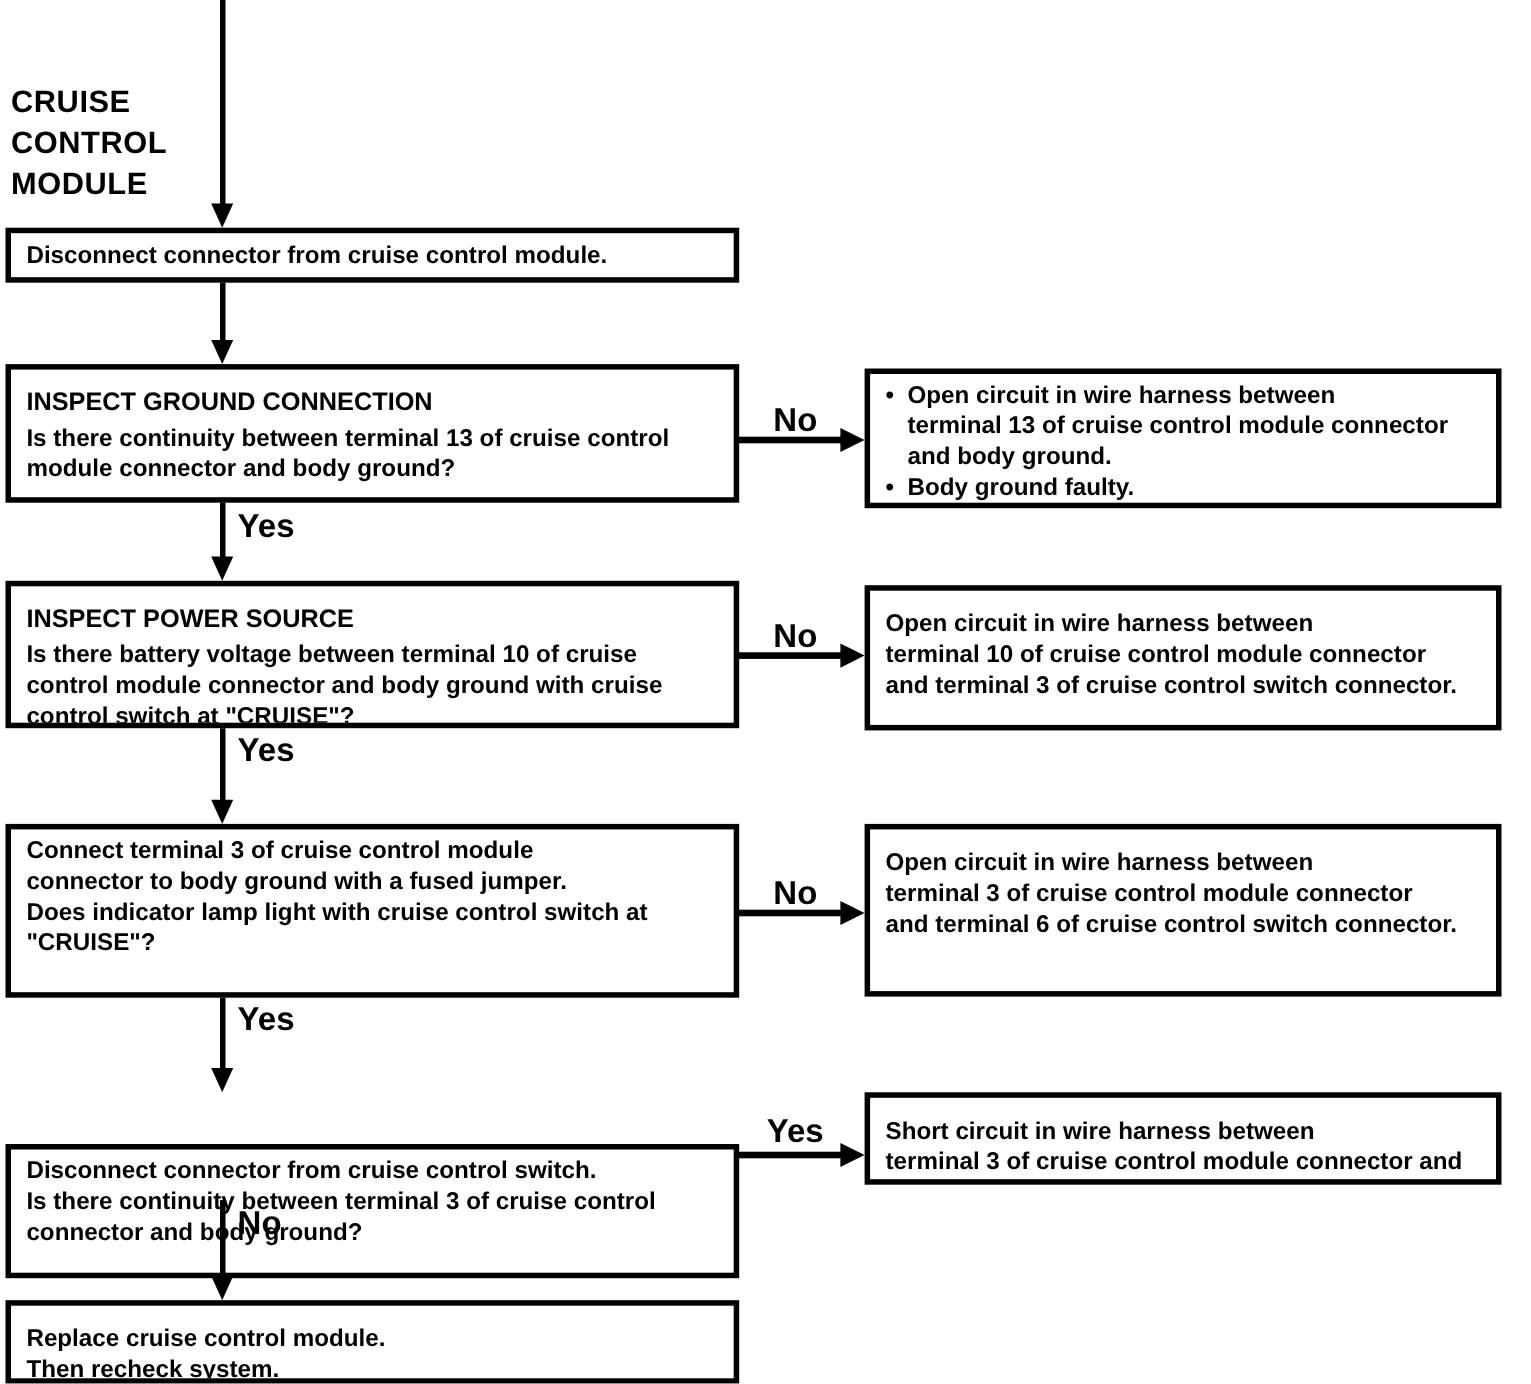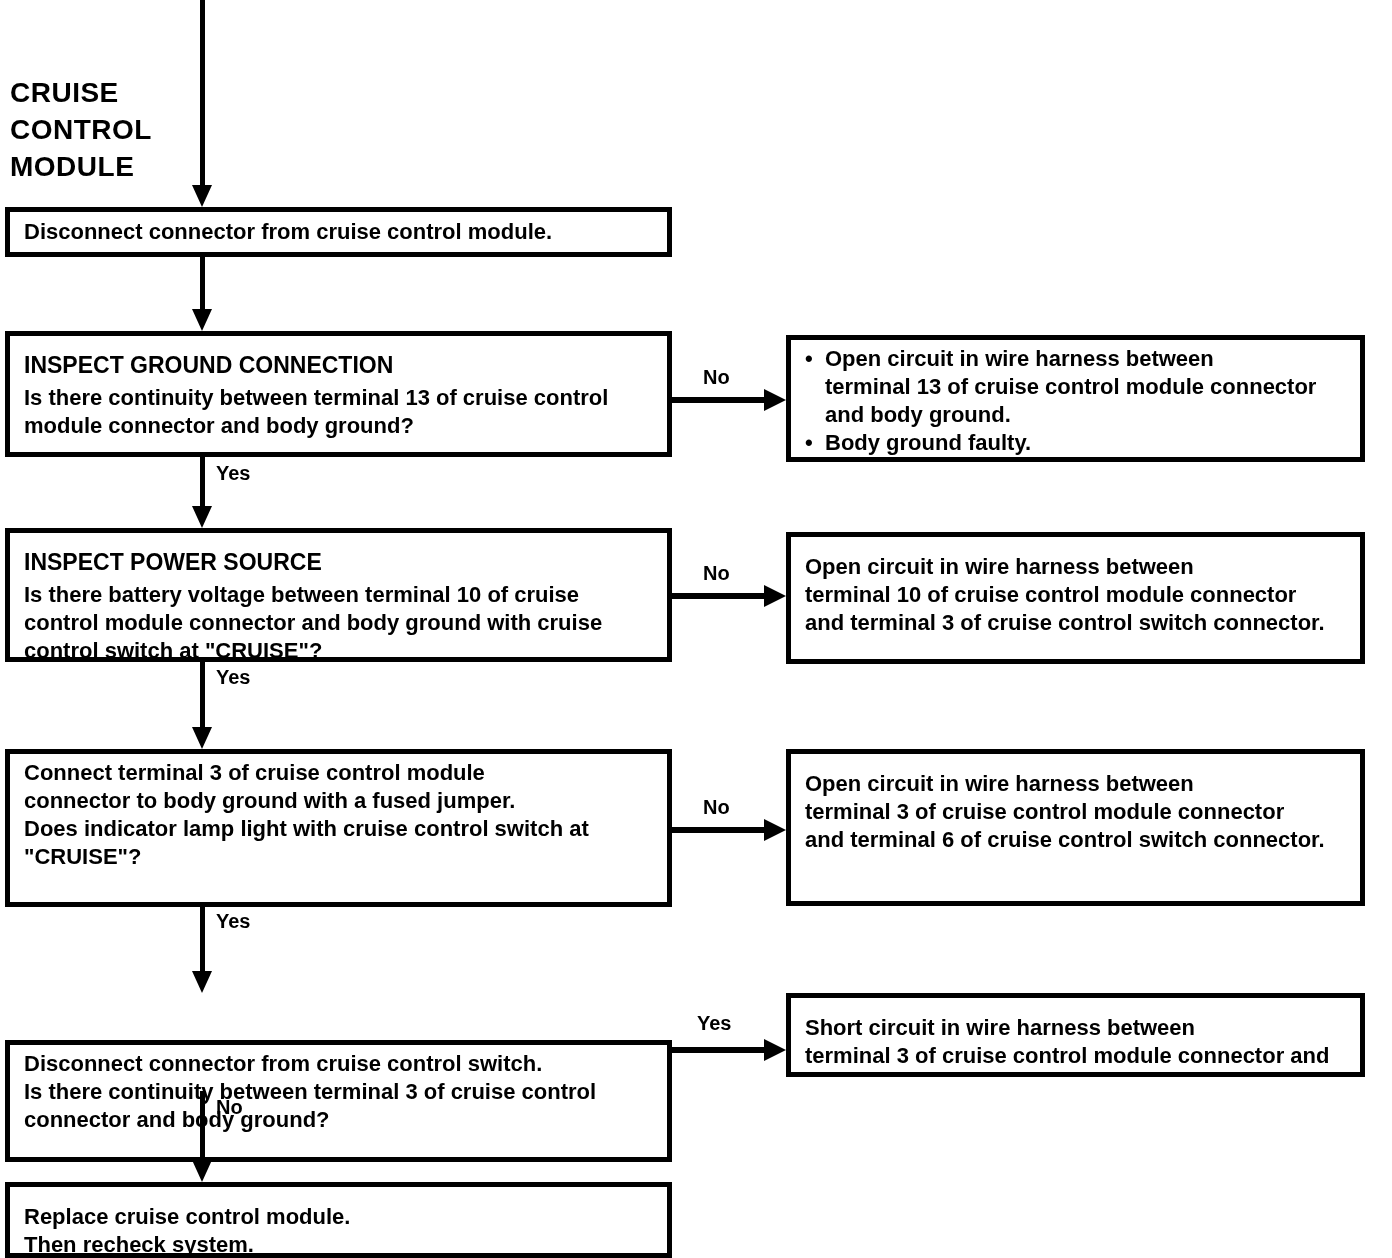--- a/index.html
+++ b/index.html
@@ -41,21 +41,21 @@
          border-left:10px solid transparent; border-right:10px solid transparent;
          border-top:22px solid #000; }
   #a0 { top:185px; } #a1 { top:309px; } #a2 { top:506px; }
   #a3 { top:727px; } #a4 { top:971px; } #a5 { top:1160px; }
   .hline { position:absolute; left:670px; width:98px; height:6px; background:#000; }
   #h1 { top:397px; } #h2 { top:593px; } #h3 { top:827px; } #h4 { top:1047px; }
   .ahr { position:absolute; left:764px; width:0; height:0;
          border-top:11px solid transparent; border-bottom:11px solid transparent;
          border-left:22px solid #000; }
   #ha1 { top:389px; } #ha2 { top:585px; } #ha3 { top:819px; } #ha4 { top:1039px; }
-  .elab { position:absolute; font-size:20px; font-weight:bold; }
+  .elab { position:absolute; font-size:30px; font-weight:bold; }
   #ly2 { left:216px; top:462px; }  #ly3 { left:216px; top:666px; }
   #ly4 { left:216px; top:910px; }  #ln5 { left:216px; top:1096px; }
   #ln2 { left:703px; top:366px; }  #ln3 { left:703px; top:562px; }
   #ln4 { left:703px; top:796px; }  #ly5 { left:697px; top:1012px; }
 </style>
 </head>
 <body>
 
 <div class="canvas">
 

